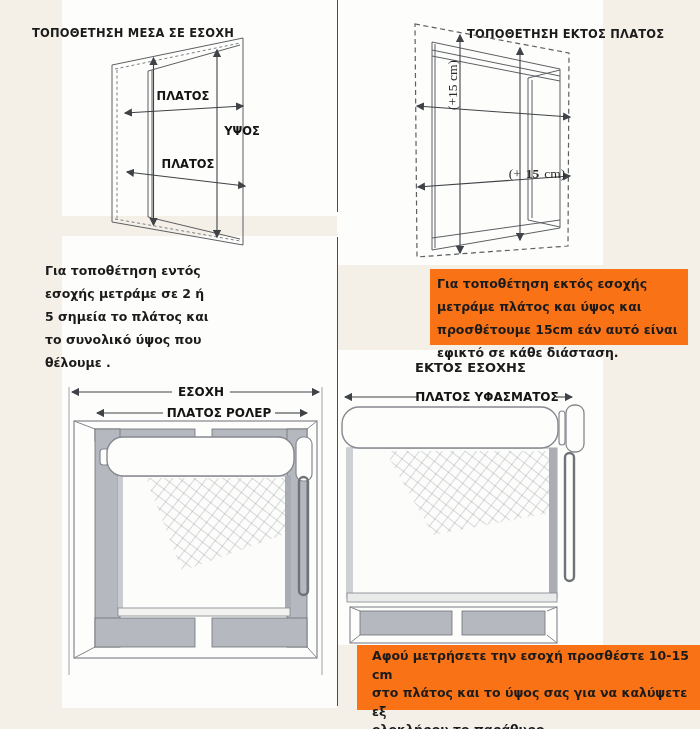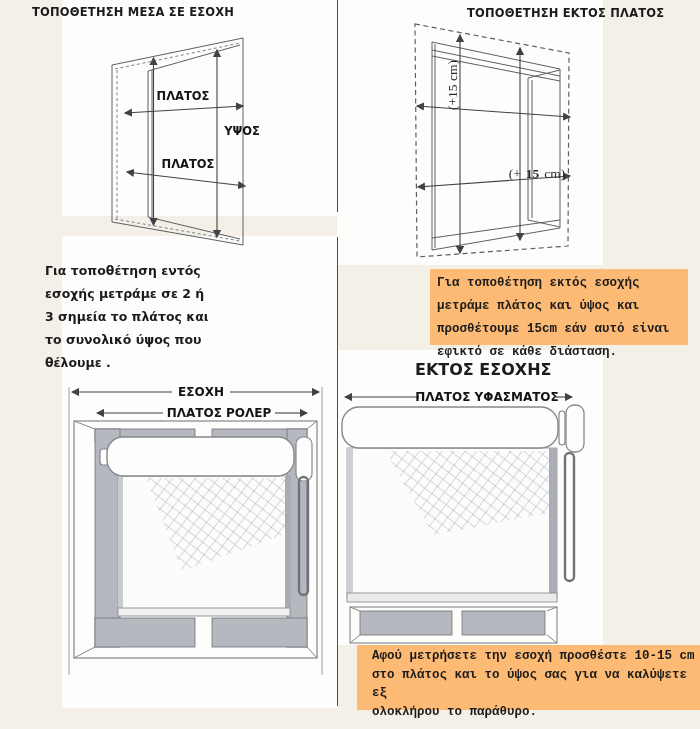--- a/index.html
+++ b/index.html
@@ -1,23 +1,23 @@
 <!DOCTYPE html>
 <html><head>
 <meta charset="utf-8">
 <style>
   html,body{margin:0;padding:0;}
   body{width:700px;height:729px;position:relative;overflow:hidden;
        background:#f4f0e8;font-family:"DejaVu Sans","Liberation Sans",sans-serif;color:#1b1b1b;}
   .panel{position:absolute;background:#fdfdfb;}
   .divider{position:absolute;left:336.5px;width:1.5px;background:#4c4c4c;}
-  .title{position:absolute;font-weight:bold;font-size:11.5px;letter-spacing:.2px;white-space:nowrap;}
+  .title{position:absolute;font-weight:bold;font-size:11.5px;letter-spacing:.2px;white-space:nowrap;margin-top:21px;}
   .note{position:absolute;font-weight:bold;font-size:12.5px;line-height:23px;white-space:pre-line;}
-  .heading{position:absolute;font-weight:bold;font-size:16px;white-space:nowrap;}
-  .notebox{position:absolute;background:#fdba74;font-family:Liberation Mono, monospace;}
+  .heading{position:absolute;font-weight:bold;font-size:13px;white-space:nowrap;}
+  .notebox{position:absolute;background:#f97316;}
   svg{position:absolute;overflow:visible;}
   svg text{font-family:"DejaVu Sans","Liberation Sans",sans-serif;}
   .lbl{font-weight:bold;font-size:11.5px;fill:#141414;}
   .lbl2{font-weight:bold;font-size:12px;fill:#141414;}
   .serif{font-family:"Liberation Serif","DejaVu Serif",serif;font-size:13.5px;fill:#2a2a2a;}
 </style>
 </head>
 <body>
 
 <svg width="0" height="0" style="position:absolute" aria-hidden="true">
@@ -74,21 +74,21 @@
     <line x1="113" y1="28" x2="113" y2="220" marker-start="url(#ah)" marker-end="url(#ah)"></line>
     <line x1="10" y1="86" x2="163" y2="97" marker-start="url(#ah)" marker-end="url(#ah)"></line>
     <line x1="11" y1="167" x2="163" y2="156" marker-start="url(#ah)" marker-end="url(#ah)"></line>
   </g>
   <text class="serif" x="46" y="69" text-anchor="middle" transform="rotate(-90 46 65)">(+15 cm)</text>
   <text class="serif" x="130" y="158" text-anchor="middle" font-size="15"><tspan>(+</tspan><tspan dx="5" font-weight="bold">15</tspan><tspan dx="5">cm)</tspan></text>
 </svg>
 
 <div class="note" style="left:45px;top:259px;width:180px">Για τοποθέτηση εντός
 εσοχής μετράμε σε 2 ή
-3 σημεία το πλάτος και
+5 σημεία το πλάτος και
 το συνολικό ύψος που
 θέλουμε .</div>
 <div class="notebox" style="left:430px;top:269px;width:258px;height:76px">
   <div class="note" style="left:7px;top:3px;width:248px">Για   τοποθέτηση εκτός εσοχής
 μετράμε πλάτος και ύψος και
 προσθέτουμε 15cm εάν αυτό είναι
 εφικτό σε κάθε διάσταση.</div>
 </div>
 
 <svg style="left:60px;top:373px" width="272" height="312" viewBox="0 0 272 312">

